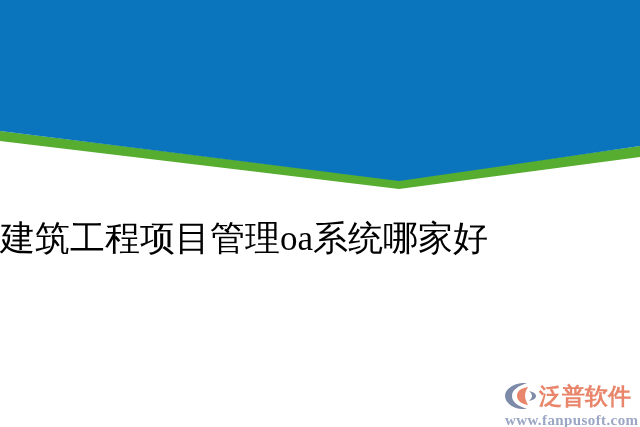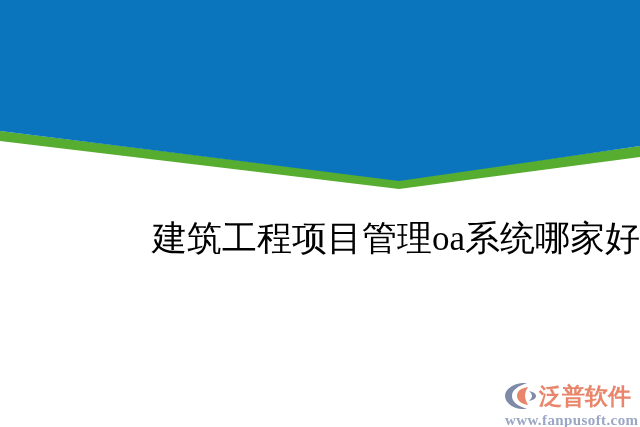--- a/index.html
+++ b/index.html
@@ -21,21 +21,21 @@
     top: 0;
     width: 640px;
     height: 200px;
     display: block;
   }
   #slide-title {
     position: absolute;
     left: 0;
     top: 216px;
     width: 640px;
-    text-align: right;
+    text-align: left;
     font-family: "Liberation Serif", "DejaVu Serif", serif;
     font-size: 35px;
     line-height: 46px;
     font-weight: 400;
     color: #000000;
     letter-spacing: 0px;
     white-space: nowrap;
   }
   #logo-block {
     position: absolute;

